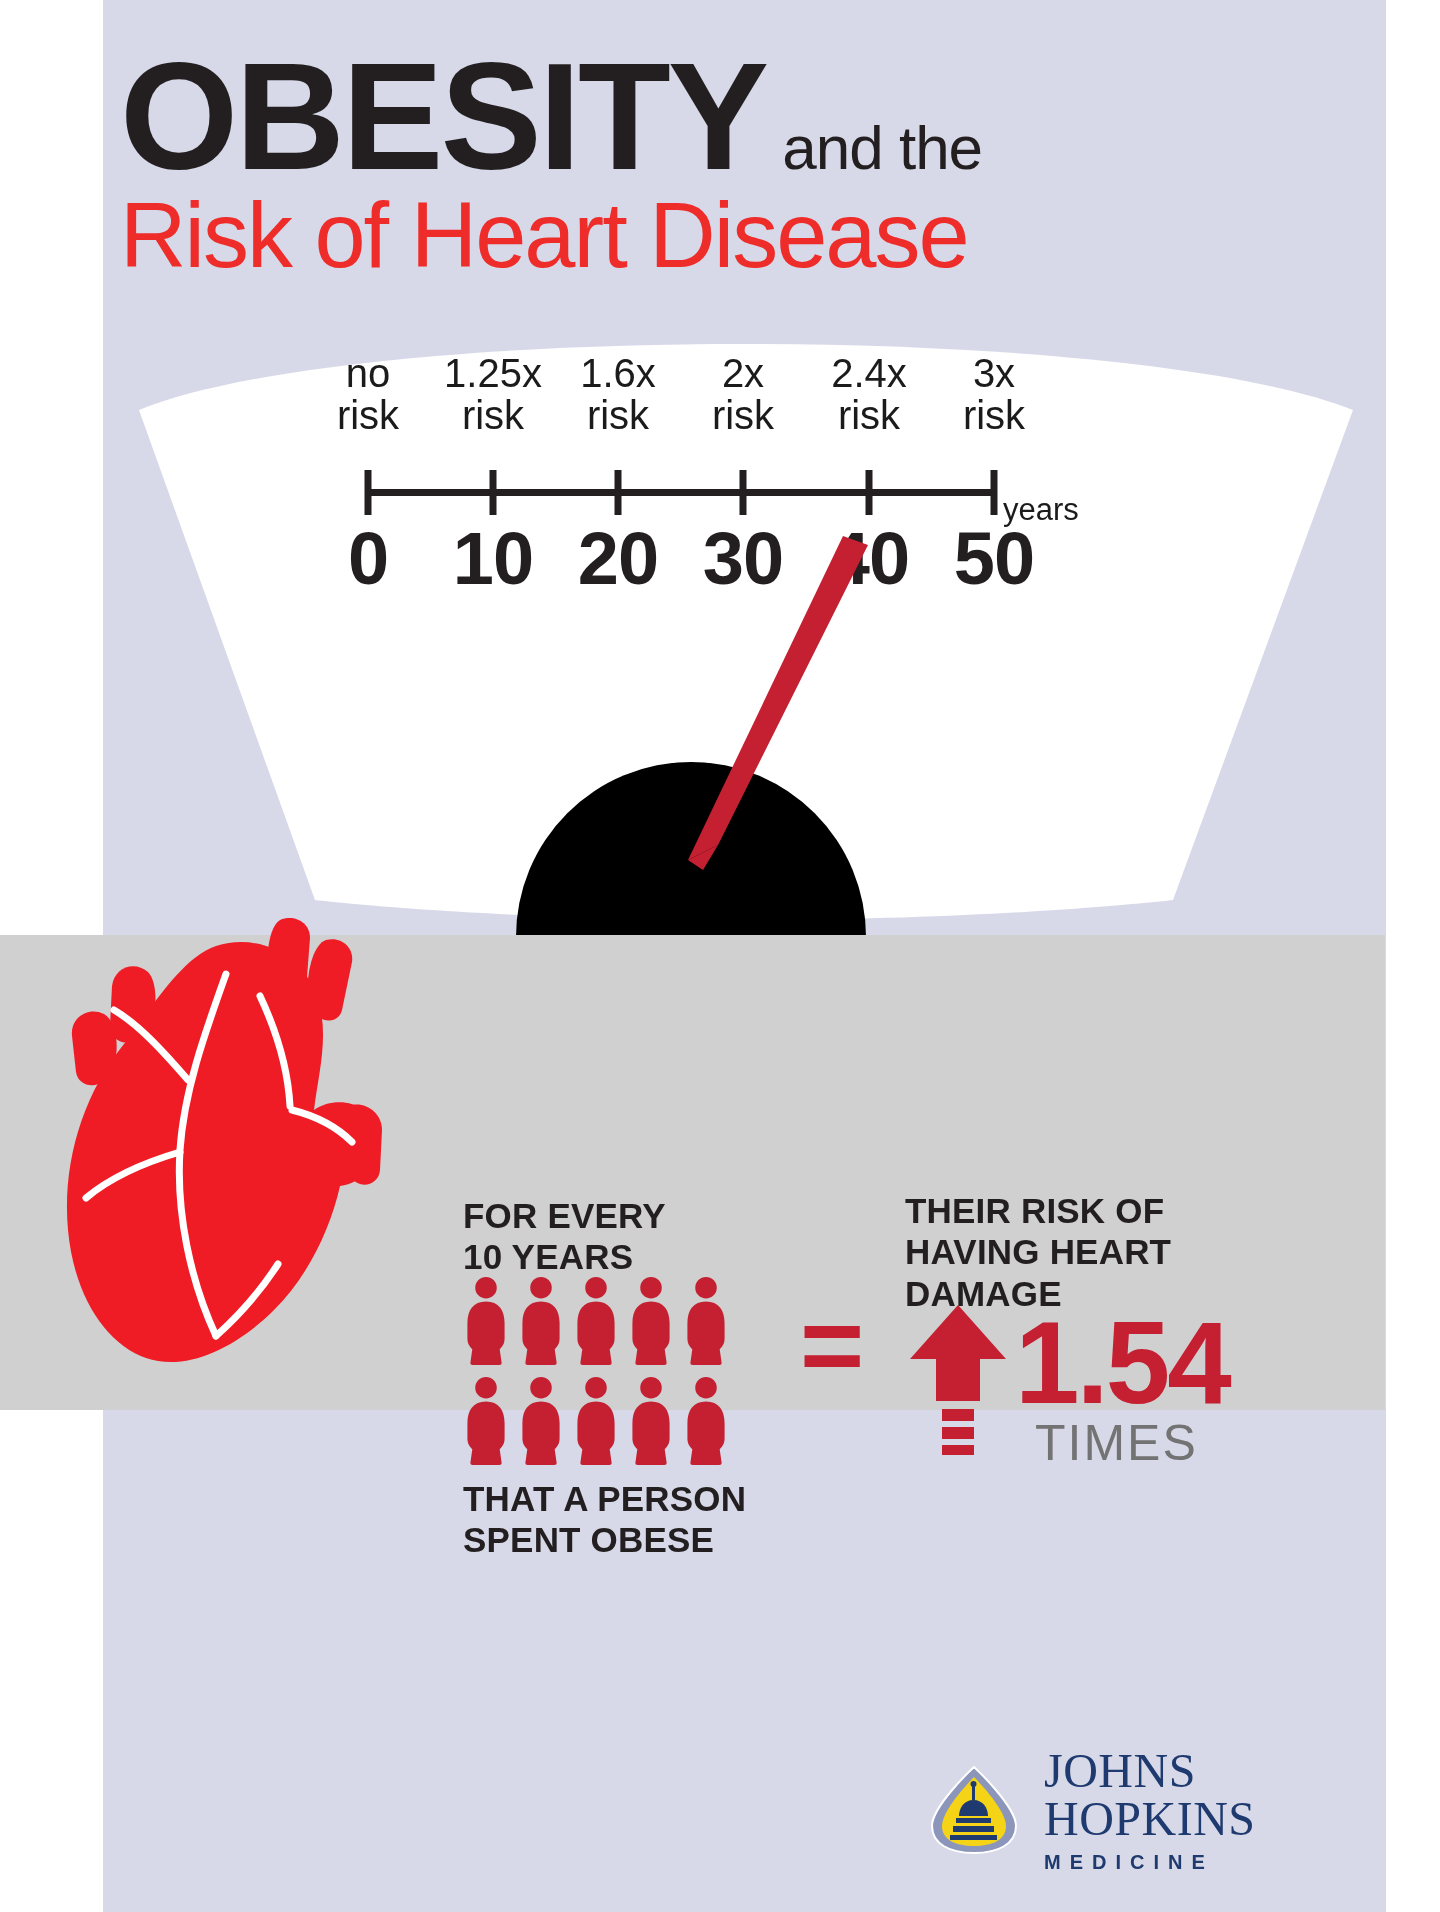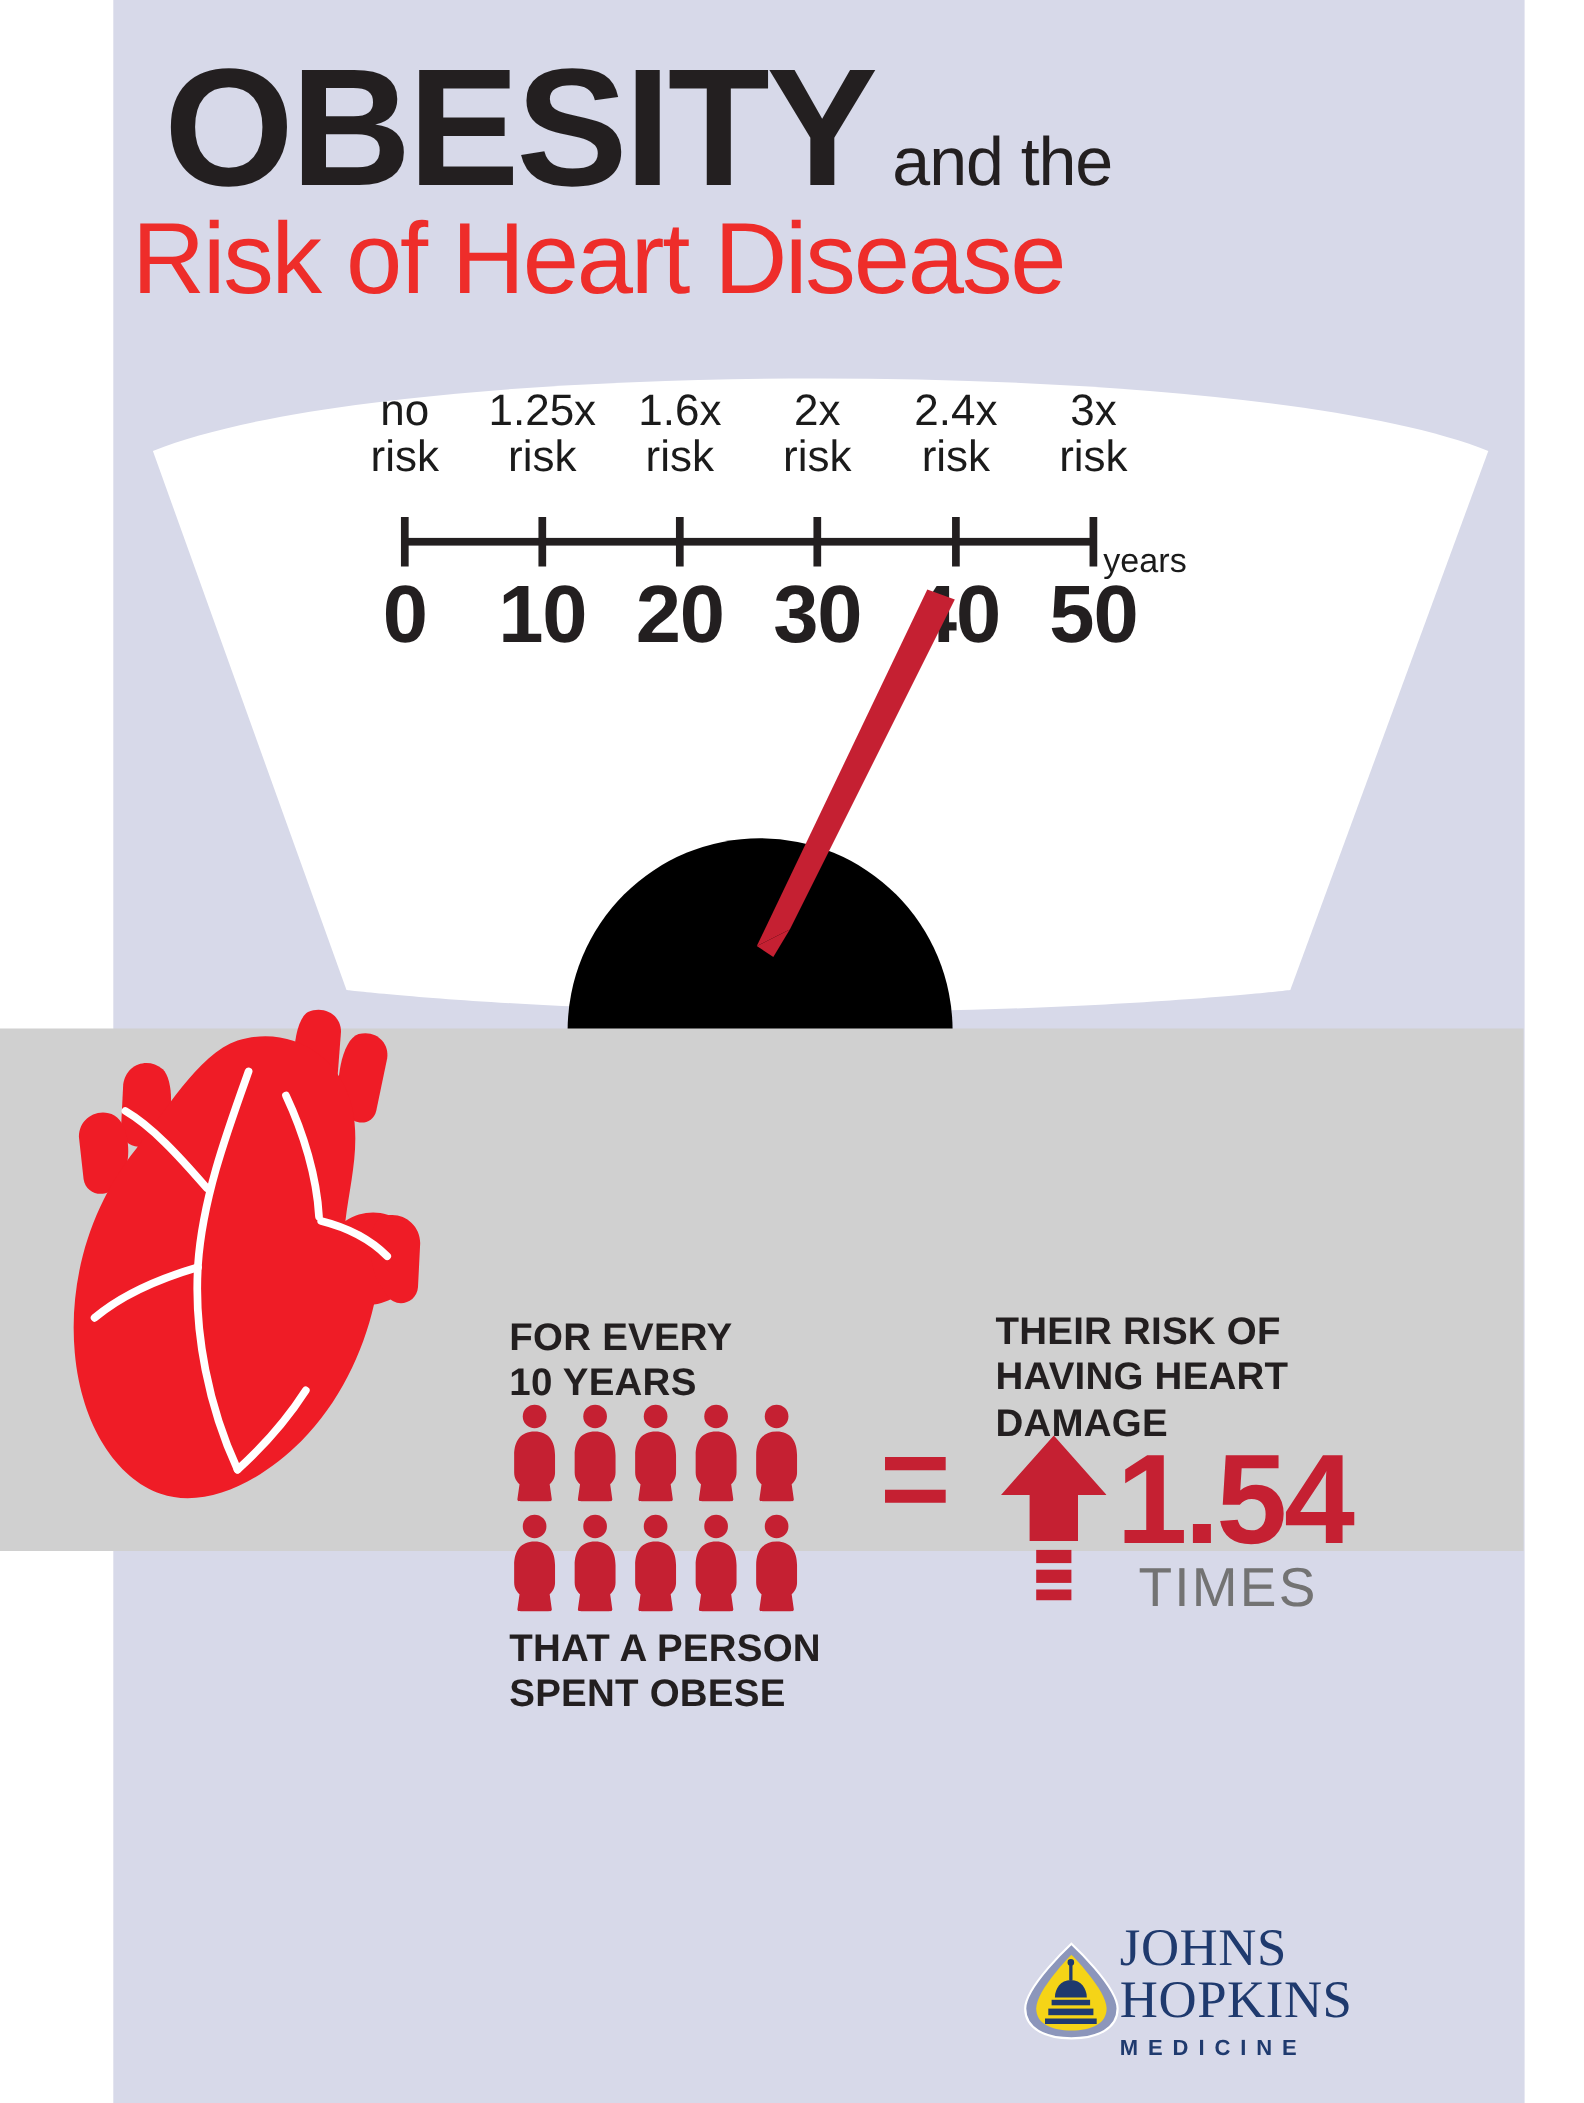--- a/index.html
+++ b/index.html
@@ -7,21 +7,21 @@
        font-family:"Liberation Sans",sans-serif;}
 
   
   #panel{position:absolute;left:103px;top:0;width:1283px;height:1912px;
          background:#d7d9e9;}
 
   
   #title-block{position:absolute;left:120px;top:48px;width:1060px;}
   #title-line1{display:flex;align-items:baseline;}
   #t-obesity{font-size:152px;font-weight:bold;color:#231f20;letter-spacing:-3px;
-             line-height:.9;font-family:"Liberation Sans",sans-serif;margin-left:29px;}
+             line-height:.9;font-family:"Liberation Sans",sans-serif;}
   #t-andthe{font-size:62px;font-weight:400;color:#231f20;margin-left:16px;
             letter-spacing:-1px;}
   #t-risk{font-size:92px;font-weight:400;color:#ee2d2a;letter-spacing:-2px;
           line-height:1.05;margin-top:2px;}
 
   
   #scale-wrap{position:absolute;left:103px;top:300px;width:1283px;height:630px;}
   #scale-body{position:absolute;left:0;top:0;width:1283px;height:630px;}
 
   
@@ -70,21 +70,21 @@
 
   
   #arrow{position:absolute;left:910px;top:1305px;width:96px;height:150px;}
   #bignum{position:absolute;left:1015px;top:1305px;font-size:116px;
           font-weight:bold;color:#c52032;line-height:1;letter-spacing:-3px;}
   #times{position:absolute;left:1035px;top:1418px;font-size:50px;
          color:#737373;letter-spacing:2px;line-height:1;}
 
   
   #logo{position:absolute;left:930px;top:1745px;width:420px;height:130px;
-        display:flex;align-items:center;gap:0;}
+        display:flex;align-items:center;gap:26px;}
   #logo-shield{width:88px;height:92px;flex:0 0 auto;}
   #logo-txt{display:flex;flex-direction:column;}
   #jh-name{font-family:"Liberation Serif",serif;font-size:48px;color:#1f3a6e;
            letter-spacing:.5px;line-height:1;}
   #jh-sub{font-family:"Liberation Sans",sans-serif;font-size:20px;color:#1f3a6e;
           letter-spacing:9px;font-weight:bold;margin-top:8px;}
 </style>
 </head>
 <body>
 

